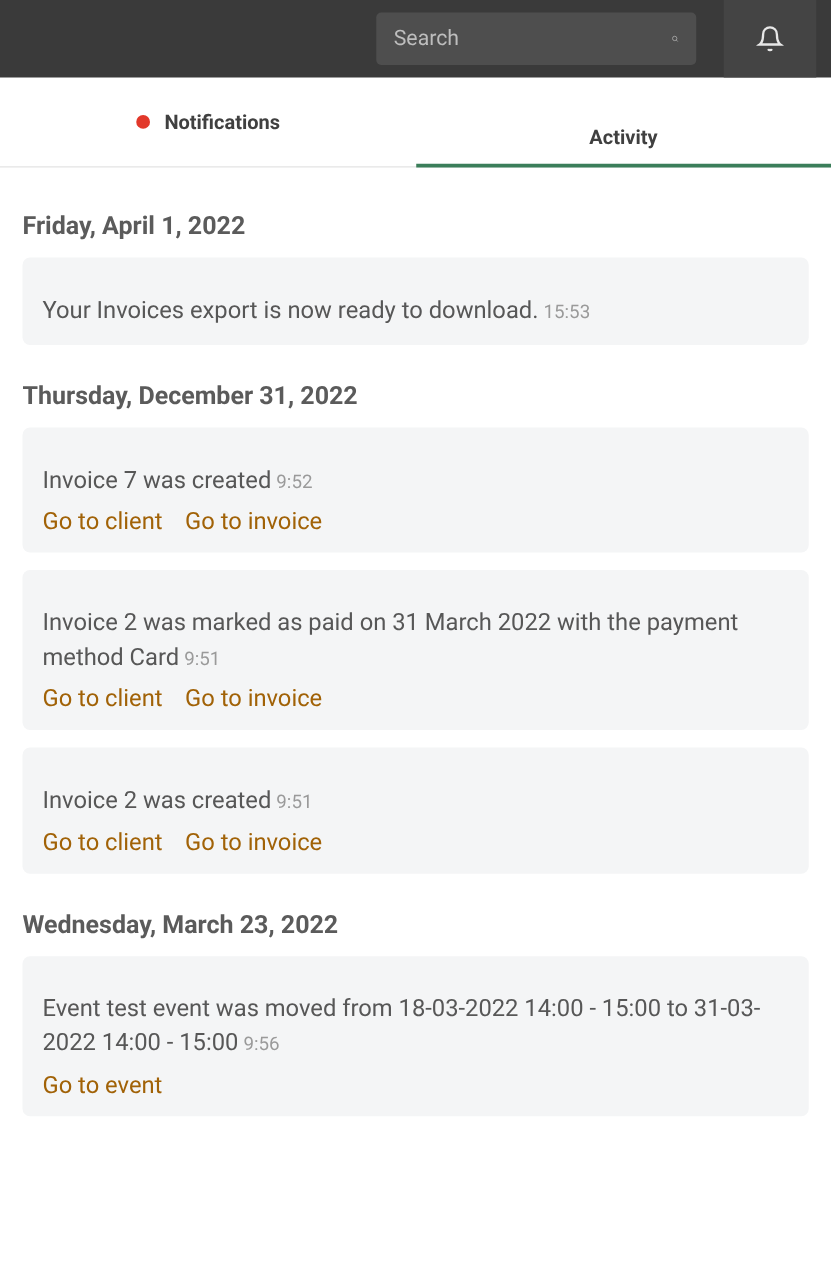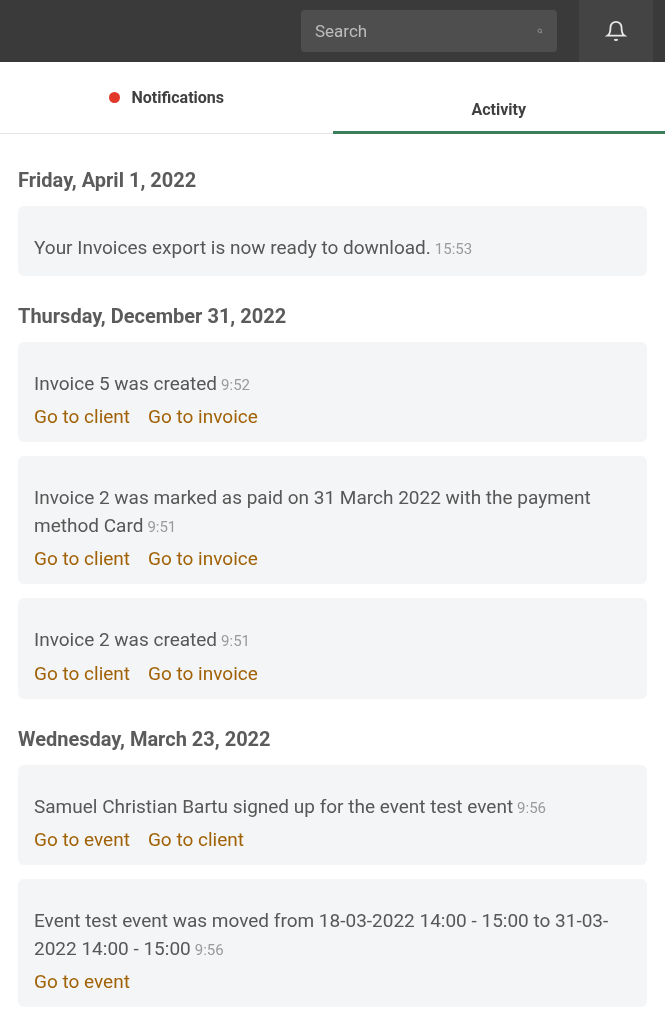--- a/index.html
+++ b/index.html
@@ -54,33 +54,29 @@
   </div>
 </div>
 
 <div class="content" id="feed">
     <div class="day-heading">Friday, April 1, 2022</div>
     <div class="card">
       <div class="card-msg"><span>Your Invoices export is now ready to download.</span><span class="card-time">15:53</span></div>
     </div>
     <div class="day-heading">Thursday, December 31, 2022</div>
     <div class="card">
-      <div class="card-msg"><span>Invoice 5 was created</span><span class="card-time">9:52</span></div>
+      <div class="card-msg"><span>Invoice 7 was created</span><span class="card-time">9:52</span></div>
       <div class="card-links"><a class="card-link">Go to client</a><a class="card-link">Go to invoice</a></div>
     </div>
     <div class="card">
       <div class="card-msg"><span>Invoice 2 was marked as paid on 31 March 2022 with the payment method Card</span><span class="card-time">9:51</span></div>
       <div class="card-links"><a class="card-link">Go to client</a><a class="card-link">Go to invoice</a></div>
     </div>
     <div class="card">
       <div class="card-msg"><span>Invoice 2 was created</span><span class="card-time">9:51</span></div>
       <div class="card-links"><a class="card-link">Go to client</a><a class="card-link">Go to invoice</a></div>
     </div>
     <div class="day-heading">Wednesday, March 23, 2022</div>
     <div class="card">
-      <div class="card-msg"><span>Samuel Christian Bartu signed up for the event test event</span><span class="card-time">9:56</span></div>
-      <div class="card-links"><a class="card-link">Go to event</a><a class="card-link">Go to client</a></div>
-    </div>
-    <div class="card">
       <div class="card-msg"><span>Event test event was moved from 18-03-2022 14:00 - 15:00 to 31-03-2022 14:00 - 15:00</span><span class="card-time">9:56</span></div>
       <div class="card-links"><a class="card-link">Go to event</a></div>
     </div>
   </div>
 
 </body></html>

